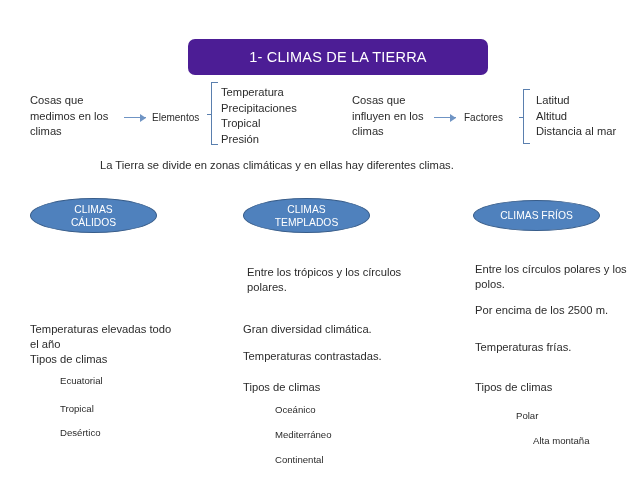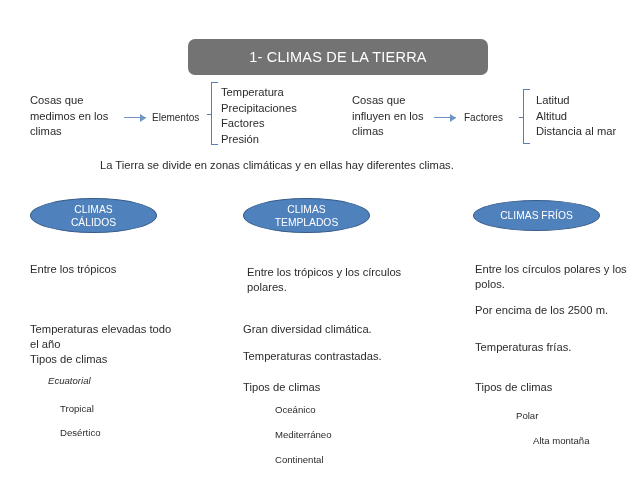--- a/index.html
+++ b/index.html
@@ -19,21 +19,21 @@
     overflow: hidden;
   }
 
   
   .title-box {
     position: absolute;
     left: 188px;
     top: 39px;
     width: 300px;
     height: 36px;
-    background: #737373;
+    background: #4c1d95;
     border-radius: 7px;
     color: #ffffff;
     font-size: 14.5px;
     letter-spacing: 0.2px;
     display: flex;
     align-items: center;
     justify-content: center;
     box-sizing: border-box;
   }
 
@@ -158,21 +158,21 @@
   </div>
 
   <div class="node-label" style="left:152px; top:110px;">Elementos</div>
 
   <div class="bracket" style="left:211px; top:82px; height:63px;">
       <span class="tick"></span>
     </div>
 
   <div class="txt" style="left:221px; top:85px; width:130px;">Temperatura
 Precipitaciones
-Factores
+Tropical
 Presión</div>
 
   <div class="txt" style="left:352px; top:93px; width:120px;">Cosas que
 influyen en los
 climas</div>
 
   <div class="arrow" style="left:434px; top:112px; width:22px;">
     <span class="shaft"></span>
       <span class="head"></span>
   </div>
@@ -187,26 +187,25 @@
 Altitud
 Distancia al mar</div>
 
   <div class="sentence">La Tierra se divide en zonas climáticas y en ellas hay diferentes climas.</div>
 
   <div class="ellipse" style="left:30px; top:198px; width:127px; height:35px;">
     <span>CLIMAS
 CÁLIDOS</span>
   </div>
 
-  <div class="col-line" style="left:30px; top:262px; width:180px;">Entre los trópicos</div>
   <div class="col-line" style="left:30px; top:302px; width:180px;margin-top:20px;">Temperaturas elevadas todo
 el año</div>
   <div class="col-line" style="left:30px; top:352px; width:180px;">Tipos de climas</div>
 
-  <div class="col-sub" style="left:48px; top:374px;font-style:italic;">Ecuatorial</div>
+  <div class="col-sub" style="left:60px; top:374px;">Ecuatorial</div>
   <div class="col-sub" style="left:60px; top:402px;">Tropical</div>
   <div class="col-sub" style="left:60px; top:426px;text-align:right;">Desértico</div>
 
   <div class="ellipse" style="left:243px; top:198px; width:127px; height:35px;">
     <span>CLIMAS
 TEMPLADOS</span>
   </div>
 
   <div class="col-line" style="left:247px; top:265px; width:195px;">Entre los trópicos y los círculos
 polares.</div>

